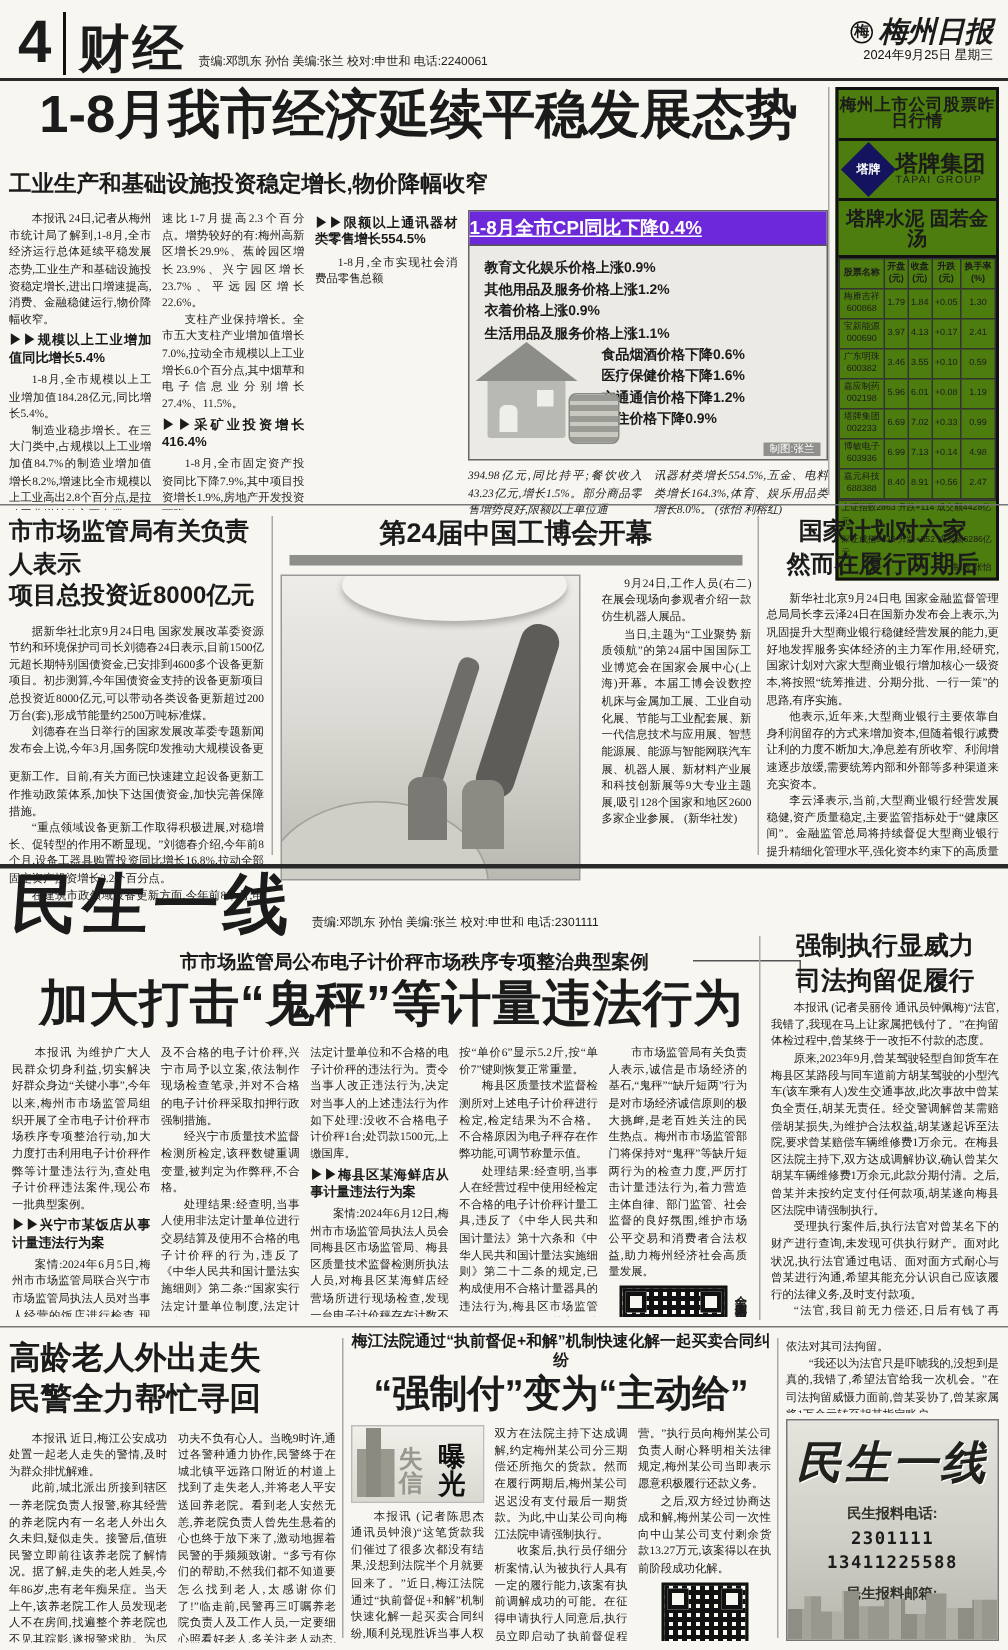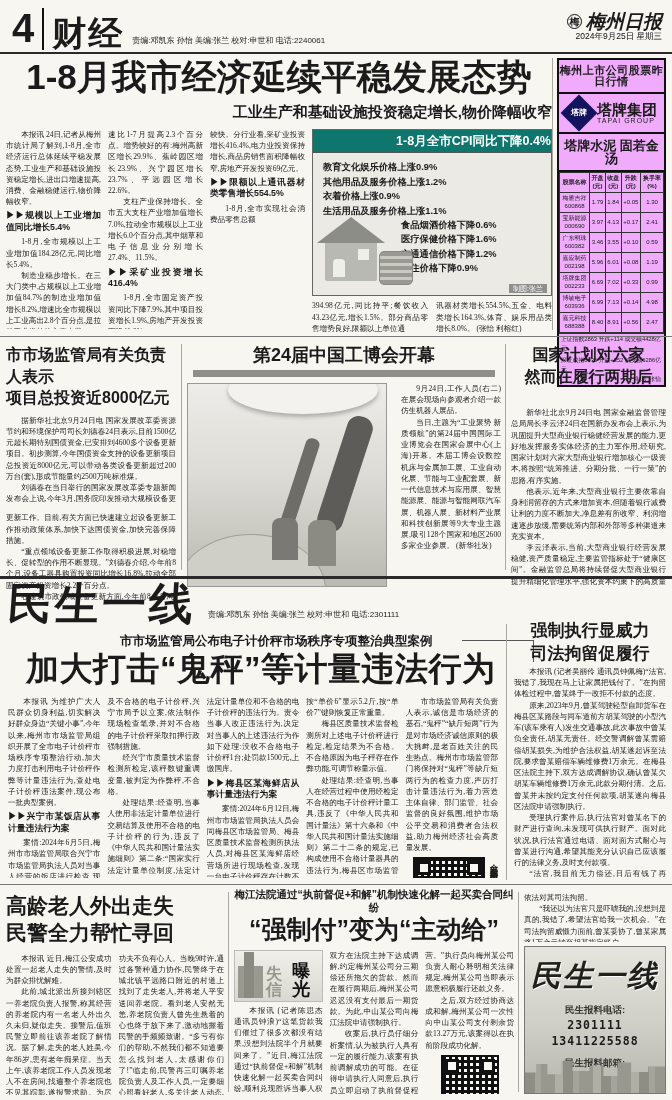--- a/index.html
+++ b/index.html
@@ -14,56 +14,56 @@
   .pg-num { font:900 40px/1 "Liberation Sans",sans-serif; border-right:2px solid #111; padding:0 8px 2px 2px; }
   .section-big { font:900 34px/1 "Liberation Sans",sans-serif; letter-spacing:2px; }
   .credits { font:8px/1.2 "Liberation Sans",sans-serif; color:#222; }
   .masthead-name { font:italic 900 19px/1 "Liberation Serif",serif; }
   .masthead-icon { display:inline-block; width:15px; height:15px; border:1.5px solid #111; border-radius:50%;
                    font:bold 10px/13px "Liberation Sans",sans-serif; text-align:center; }
   .masthead-date { font:8.5px/1.4 "Liberation Sans",sans-serif; text-align:right; color:#111; }
 
   
   .h-lead { font:900 35px/1.08 "Liberation Sans",sans-serif; text-align:center; letter-spacing:0px; }
-  .h-sub  { font:700 15px/1.2 "Liberation Sans",sans-serif; text-align:right; margin-top:7px; }
+  .h-sub  { font:700 15px/1.2 "Liberation Sans",sans-serif; text-align:left; margin-top:18px; }
   .h-mid  { font:800 16px/1.35 "Liberation Sans",sans-serif; }
   .h-mid.ctr { text-align:center; }
   .h-guicheng { font:900 33px/1 "Liberation Sans",sans-serif; letter-spacing:0.5px; }
   .h-elder { font:900 21px/1.3 "Liberation Sans",sans-serif; }
   .h-pay { font:900 25px/1.1 "Liberation Sans",sans-serif; text-align:center; }
   .kicker { font:700 12.5px/1.2 "Liberation Sans",sans-serif; }
 
   
   .cols { display:flex; gap:7px; }
   .col { flex:1; font:7.6px/1.48 "Liberation Serif",serif; text-align:justify; overflow:hidden; }
   .col p, .para { margin:0; text-indent:2em; }
   .col .sub { font:bold 8.8px/1.3 "Liberation Sans",sans-serif; text-indent:0; margin:3px 0; }
   .col .noind { text-indent:0; }
 
   
   .cpi { border:1px solid #666; background:#ececе7; background:#eceae4; }
-  .cpi-head { background:#0f766e; color:#fff; font:800 12.5px/1 "Liberation Sans",sans-serif;
-              text-align:right; padding:5px 0; border-bottom:1px solid #555; }
+  .cpi-head { background:#6d28d9; color:#fff; font:800 12.5px/1 "Liberation Sans",sans-serif;
+              text-align:left; padding:5px 0; border-bottom:1px solid #555;text-decoration:underline; }
   .cpi-body { position:relative; padding:7px 8px 2px 10px; height:142px; }
   .cpi-item { font:bold 9.3px/1.55 "Liberation Sans",sans-serif; white-space:nowrap; }
   .cpi-down-group { margin-left:78px; }
   .cpi-credit { position:absolute; right:4px; bottom:2px; font:7px/1 "Liberation Sans",sans-serif;
                 background:#8f8f8c; color:#fff; padding:1px 4px; }
   .house { position:absolute; left:12px; bottom:14px; width:52px; height:40px; background:#b9b9b3; border-radius:2px; }
   .house:before { content:""; position:absolute; left:-8px; top:-24px; border-left:34px solid transparent;
                   border-right:34px solid transparent; border-bottom:26px solid #8d8d88; }
   .house .door { position:absolute; left:8px; bottom:4px; width:12px; height:18px; background:#efefe9; border-radius:4px 4px 0 0; }
   .house .win { position:absolute; right:8px; top:8px; width:11px; height:11px; background:#efefe9; }
   .coins { position:absolute; left:66px; bottom:10px; width:34px; height:34px;
            background:repeating-linear-gradient(0deg,#9a9a94 0 4px,#c9c9c2 4px 7px); border-radius:5px; border:1px solid #8a8a84; }
   .under-cols { display:flex; gap:8px; margin-top:4px; }
-  .under-cols .col { font-size:7.6px; }
-
-  
-  .stock { border:2px solid #111; background:#f0abfc; }
+  .under-cols .col { font-size:7.6px;font-style:italic; }
+
+  
+  .stock { border:2px solid #111; background:#4d7c0f; }
   .stock-title { font:800 11px/1 "Liberation Sans",sans-serif; text-align:center; padding:5px 0;
                  border-bottom:2px solid #111; letter-spacing:0.5px; }
   .tapai { display:flex; align-items:center; justify-content:center; gap:5px; padding:6px 2px; }
   .tp-diamond { width:26px; height:26px; background:#14145e; transform:rotate(45deg); display:flex;
                 align-items:center; justify-content:center; }
   .tp-diamond span { transform:rotate(-45deg); color:#fff; font:bold 8px/1 "Liberation Sans",sans-serif; }
   .tp-name { font:900 15px/1 "Liberation Sans",sans-serif; }
   .tp-en { font:7px/1 "Liberation Sans",sans-serif; letter-spacing:1px; }
   .stock-slogan { font:900 13px/1 "Liberation Sans",sans-serif; text-align:center; padding:5px 0;
                   border-top:2px solid #111; border-bottom:2px solid #111; }
@@ -149,21 +149,20 @@
           <p>1-8月,全市规模以上工业增加值184.28亿元,同比增长5.4%。</p>
           <p>制造业稳步增长。在三大门类中,占规模以上工业增加值84.7%的制造业增加值增长8.2%,增速比全市规模以上工业高出2.8个百分点,是拉动工业增长的主要支撑。</p>
         </div>
       <div class="col" style="max-width:95px;">
           <p class="noind">速比1-7月提高2.3个百分点。增势较好的有:梅州高新区增长29.9%、蕉岭园区增长23.9%、兴宁园区增长23.7%、平远园区增长22.6%。</p>
           <p>支柱产业保持增长。全市五大支柱产业增加值增长7.0%,拉动全市规模以上工业增长6.0个百分点,其中烟草和电子信息业分别增长27.4%、11.5%。</p>
           <p class="sub">▶▶采矿业投资增长416.4%</p>
           <p>1-8月,全市固定资产投资同比下降7.9%,其中项目投资增长1.9%,房地产开发投资下降41.6%。</p>
         </div>
       <div class="col" style="max-width:95px;">
-          <p class="noind">较快。分行业看,采矿业投资增长416.4%,电力业投资保持增长,商品房销售面积降幅收窄,房地产开发投资69亿元。</p>
           <p class="sub">▶▶限额以上通讯器材类零售增长554.5%</p>
           <p>1-8月,全市实现社会消费品零售总额</p>
         </div>
       <div style="flex:1;">
 
         <div class="cpi">
           <div class="cpi-head">1-8月全市CPI同比下降0.4%</div>
           <div class="cpi-body">
             <div>
                 <p class="cpi-item">教育文化娱乐价格上涨0.9%</p>
@@ -328,21 +327,21 @@
     </div>
   </div>
 
   <div class="abs vline" style="left:505px; top:344px; height:226px;"></div>
 
   <div class="abs" style="left:511px; top:344px; width:155px;">
     <div class="h-mid ctr">
       <div>国家计划对六家</div>
       <div>然而在履行两期后</div>
     </div>
-    <div class="col" style="margin-top:20px; height:182px;">
+    <div class="col" style="margin-top:6px; height:182px;">
         <p>新华社北京9月24日电  国家金融监督管理总局局长李云泽24日在国新办发布会上表示,为巩固提升大型商业银行稳健经营发展的能力,更好地发挥服务实体经济的主力军作用,经研究,国家计划对六家大型商业银行增加核心一级资本,将按照“统筹推进、分期分批、一行一策”的思路,有序实施。</p>
         <p>他表示,近年来,大型商业银行主要依靠自身利润留存的方式来增加资本,但随着银行减费让利的力度不断加大,净息差有所收窄、利润增速逐步放缓,需要统筹内部和外部等多种渠道来充实资本。</p>
         <p>李云泽表示,当前,大型商业银行经营发展稳健,资产质量稳定,主要监管指标处于“健康区间”。金融监管总局将持续督促大型商业银行提升精细化管理水平,强化资本约束下的高质量发展能力。</p>
       </div>
   </div>
 
   <div class="abs hline" style="left:0; top:576px; width:672px; height:3px;"></div>
   <div class="abs" style="left:8px; top:582px; display:flex; align-items:flex-end; gap:12px;">
     <span class="ms-logo">民生一线</span>
     <span class="credits" style="margin-bottom:6px;">责编:邓凯东 孙怡  美编:张兰  校对:申世和  电话:2301111</span>

